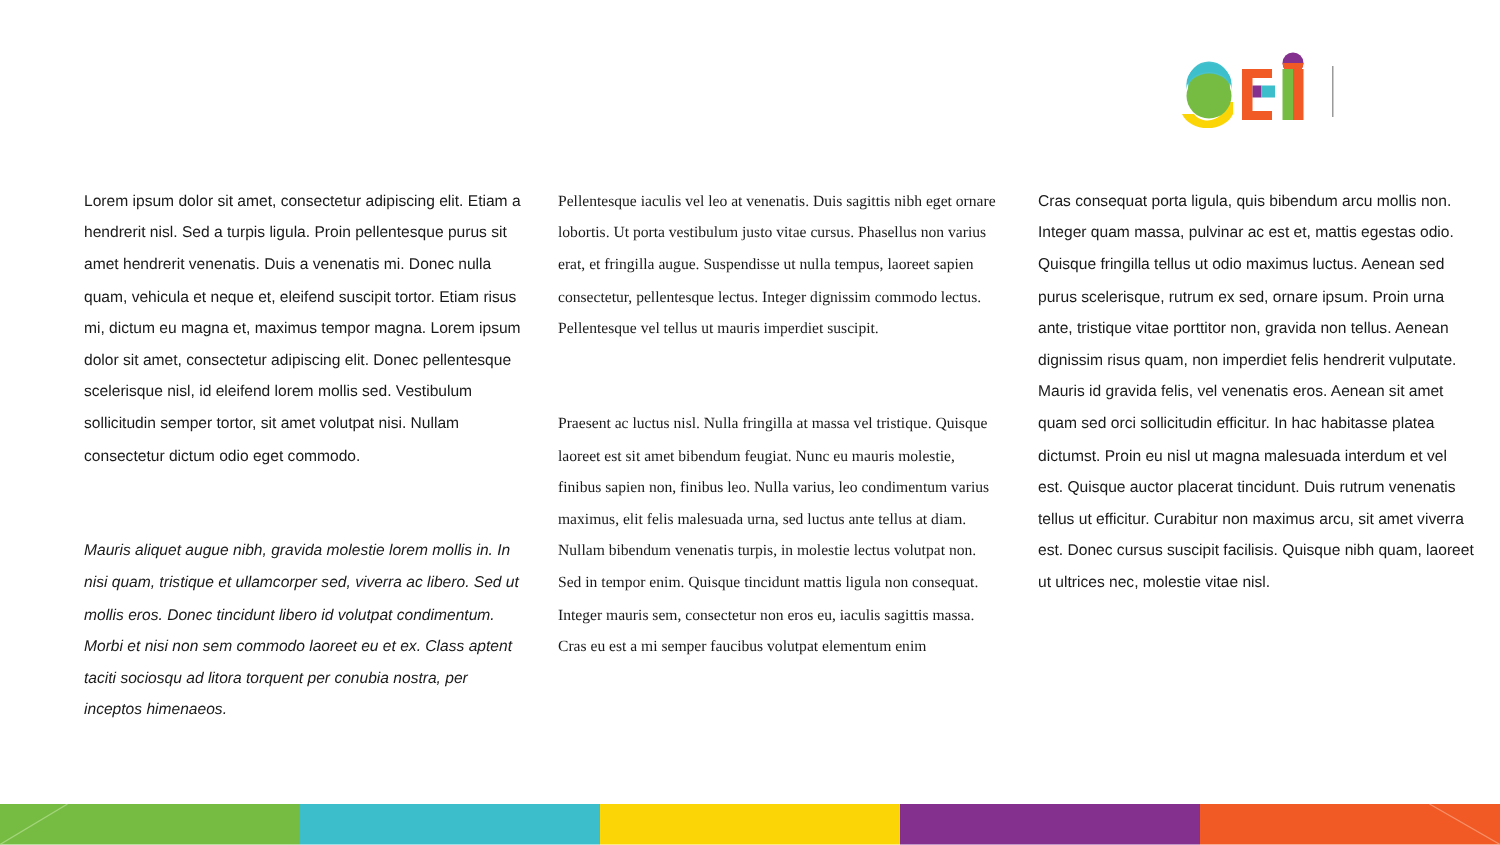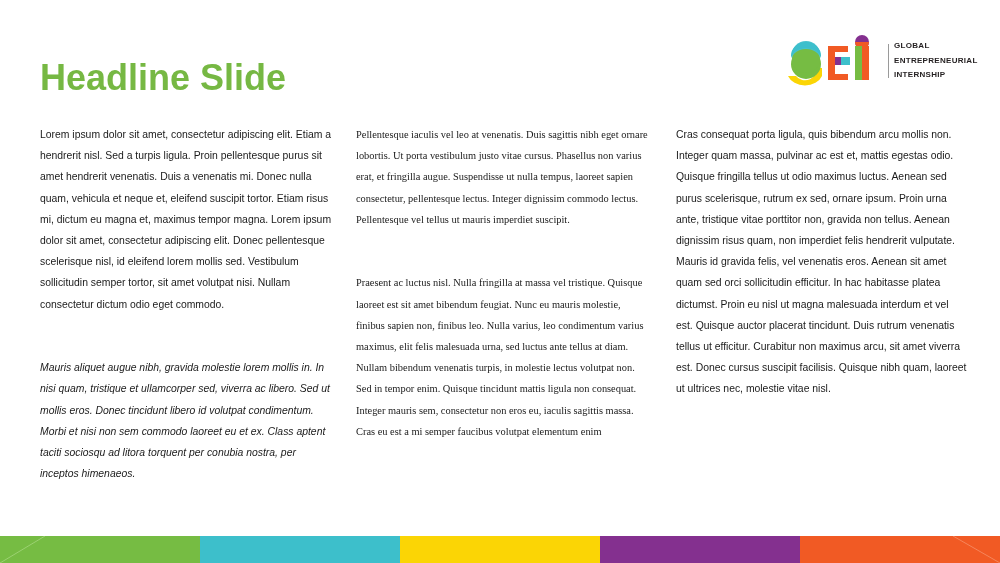--- a/index.html
+++ b/index.html
@@ -17,38 +17,37 @@
     .logo { position: absolute; left: 786px; top: 32px; width: 200px; height: 60px; }
     .logo-mark { position: absolute; left: 0; top: 0; width: 90px; height: 60px; }
     .logo-divider { position: absolute; left: 102px; top: 12px; width: 1px; height: 34px; background: #9a9a9a; }
     .logo-text {
       position: absolute; left: 108px; top: 7px;
       font-size: 8px; font-weight: bold; color: #231f20; line-height: 14.5px; letter-spacing: 0.3px;
     }
     .logo-text div { white-space: nowrap; }
     .col {
       position: absolute; top: 124px; width: 292px;
-      font-size: 10.4px; line-height: 21.2px; color: #1a1a1a;
+      font-size: 10.4px; line-height: 21.2px; color: #1a1a1a; margin-left: 16px;
     }
     .col p { margin: 0; }
     .col1 { left: 40px; }
     .col2 { left: 356px; font-family: Liberation Serif, serif; }
     .col3 { left: 676px; }
     .col1 .p2 { margin-top: 42.4px; font-style: italic; }
     .col2 .p2 { margin-top: 42.4px; }
     .footer { position: absolute; left: 0; bottom: 0; width: 1000px; height: 27px; display: flex; }
     .footer .seg { flex: 1; height: 100%; position: relative; overflow: hidden; }
     .footer svg { position: absolute; inset: 0; }
   </style>
 </head>
 <body>
 
 <div class="slide">
 
-  <h1 class="headline">Headline Slide</h1>
 
   <div class="logo">
     <svg class="logo-mark" viewBox="0 0 90 60" width="90" height="60">
 
       <path d="M2 44 A18 14 0 0 0 36 44 L36 36 L28 36 A10 8 0 0 1 10 44 Z" fill="#fbd505"></path>
 
       <circle cx="20" cy="32" r="15" fill="#76bc43"></circle>
 
       <path d="M5 24 A15 14 0 0 1 35 24 L35 28 A15 12 0 0 0 5 28 Z" fill="#3dbfcb"></path>
       <path d="M5 26 A15 14 0 0 1 35 26 A15 10 0 0 0 5 26 Z" fill="#3dbfcb"></path>
@@ -60,25 +59,20 @@
       <rect x="42" y="42" width="20" height="6" fill="#f15a24"></rect>
       <rect x="49" y="25" width="6" height="8" fill="#84308f"></rect>
       <rect x="55" y="25" width="9" height="8" fill="#3dbfcb"></rect>
 
       <circle cx="76" cy="10" r="7" fill="#84308f"></circle>
       <path d="M69 10 L83 10 A7 7 0 0 1 69 10 Z" fill="#f15a24"></path>
       <rect x="69" y="14" width="7" height="34" fill="#76bc43"></rect>
       <rect x="76" y="14" width="7" height="34" fill="#f15a24"></rect>
     </svg>
     <div class="logo-divider"></div>
-    <div class="logo-text">
-      <div>GLOBAL</div>
-      <div>ENTREPRENEURIAL</div>
-      <div>INTERNSHIP</div>
-    </div>
   </div>
 
   <div class="col col1">
     <p class="p1">Lorem ipsum dolor sit amet, consectetur adipiscing elit. Etiam a hendrerit nisl. Sed a turpis ligula. Proin pellentesque purus sit amet hendrerit venenatis. Duis a venenatis mi. Donec nulla quam, vehicula et neque et, eleifend suscipit tortor. Etiam risus mi, dictum eu magna et, maximus tempor magna. Lorem ipsum dolor sit amet, consectetur adipiscing elit. Donec pellentesque scelerisque nisl, id eleifend lorem mollis sed. Vestibulum sollicitudin semper tortor, sit amet volutpat nisi. Nullam consectetur dictum odio eget commodo.</p>
     <p class="p2">Mauris aliquet augue nibh, gravida molestie lorem mollis in. In nisi quam, tristique et ullamcorper sed, viverra ac libero. Sed ut mollis eros. Donec tincidunt libero id volutpat condimentum. Morbi et nisi non sem commodo laoreet eu et ex. Class aptent taciti sociosqu ad litora torquent per conubia nostra, per inceptos himenaeos.</p>
   </div>
 
   <div class="col col2">
     <p class="p1">Pellentesque iaculis vel leo at venenatis. Duis sagittis nibh eget ornare lobortis. Ut porta vestibulum justo vitae cursus. Phasellus non varius erat, et fringilla augue. Suspendisse ut nulla tempus, laoreet sapien consectetur, pellentesque lectus. Integer dignissim commodo lectus. Pellentesque vel tellus ut mauris imperdiet suscipit.</p>
     <p class="p2">Praesent ac luctus nisl. Nulla fringilla at massa vel tristique. Quisque laoreet est sit amet bibendum feugiat. Nunc eu mauris molestie, finibus sapien non, finibus leo. Nulla varius, leo condimentum varius maximus, elit felis malesuada urna, sed luctus ante tellus at diam. Nullam bibendum venenatis turpis, in molestie lectus volutpat non. Sed in tempor enim. Quisque tincidunt mattis ligula non consequat. Integer mauris sem, consectetur non eros eu, iaculis sagittis massa. Cras eu est a mi semper faucibus volutpat elementum enim</p>

